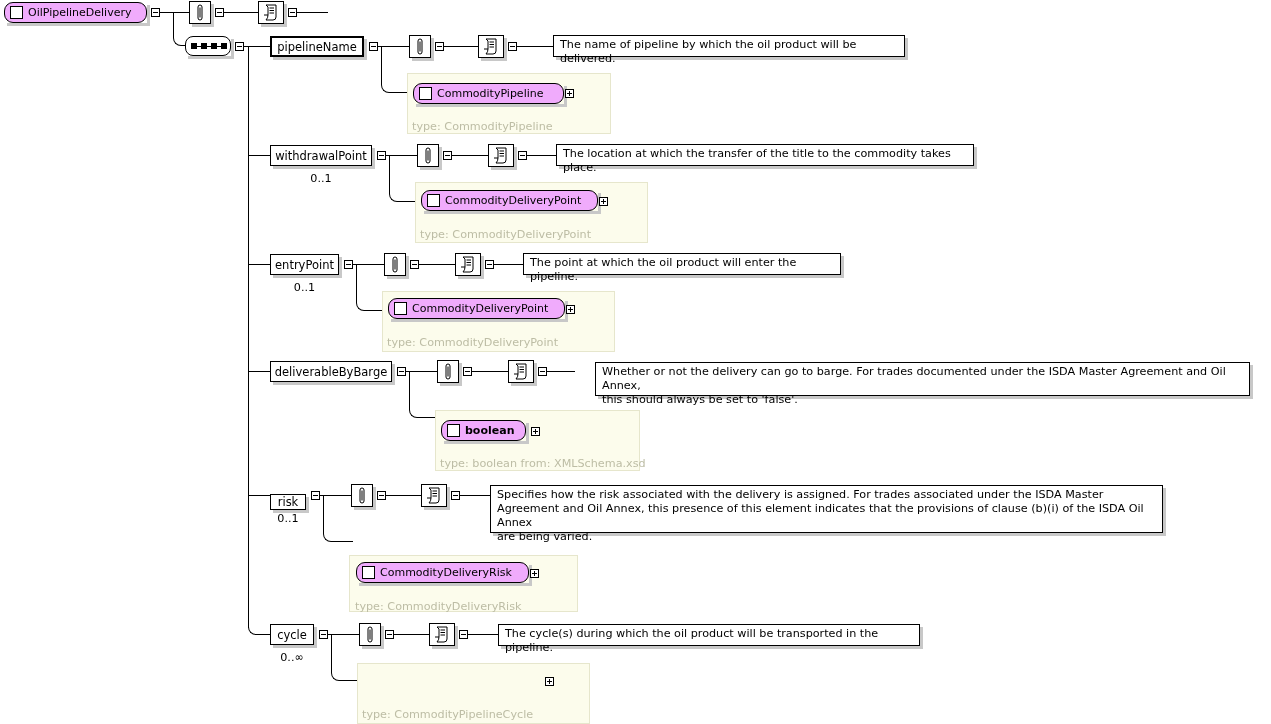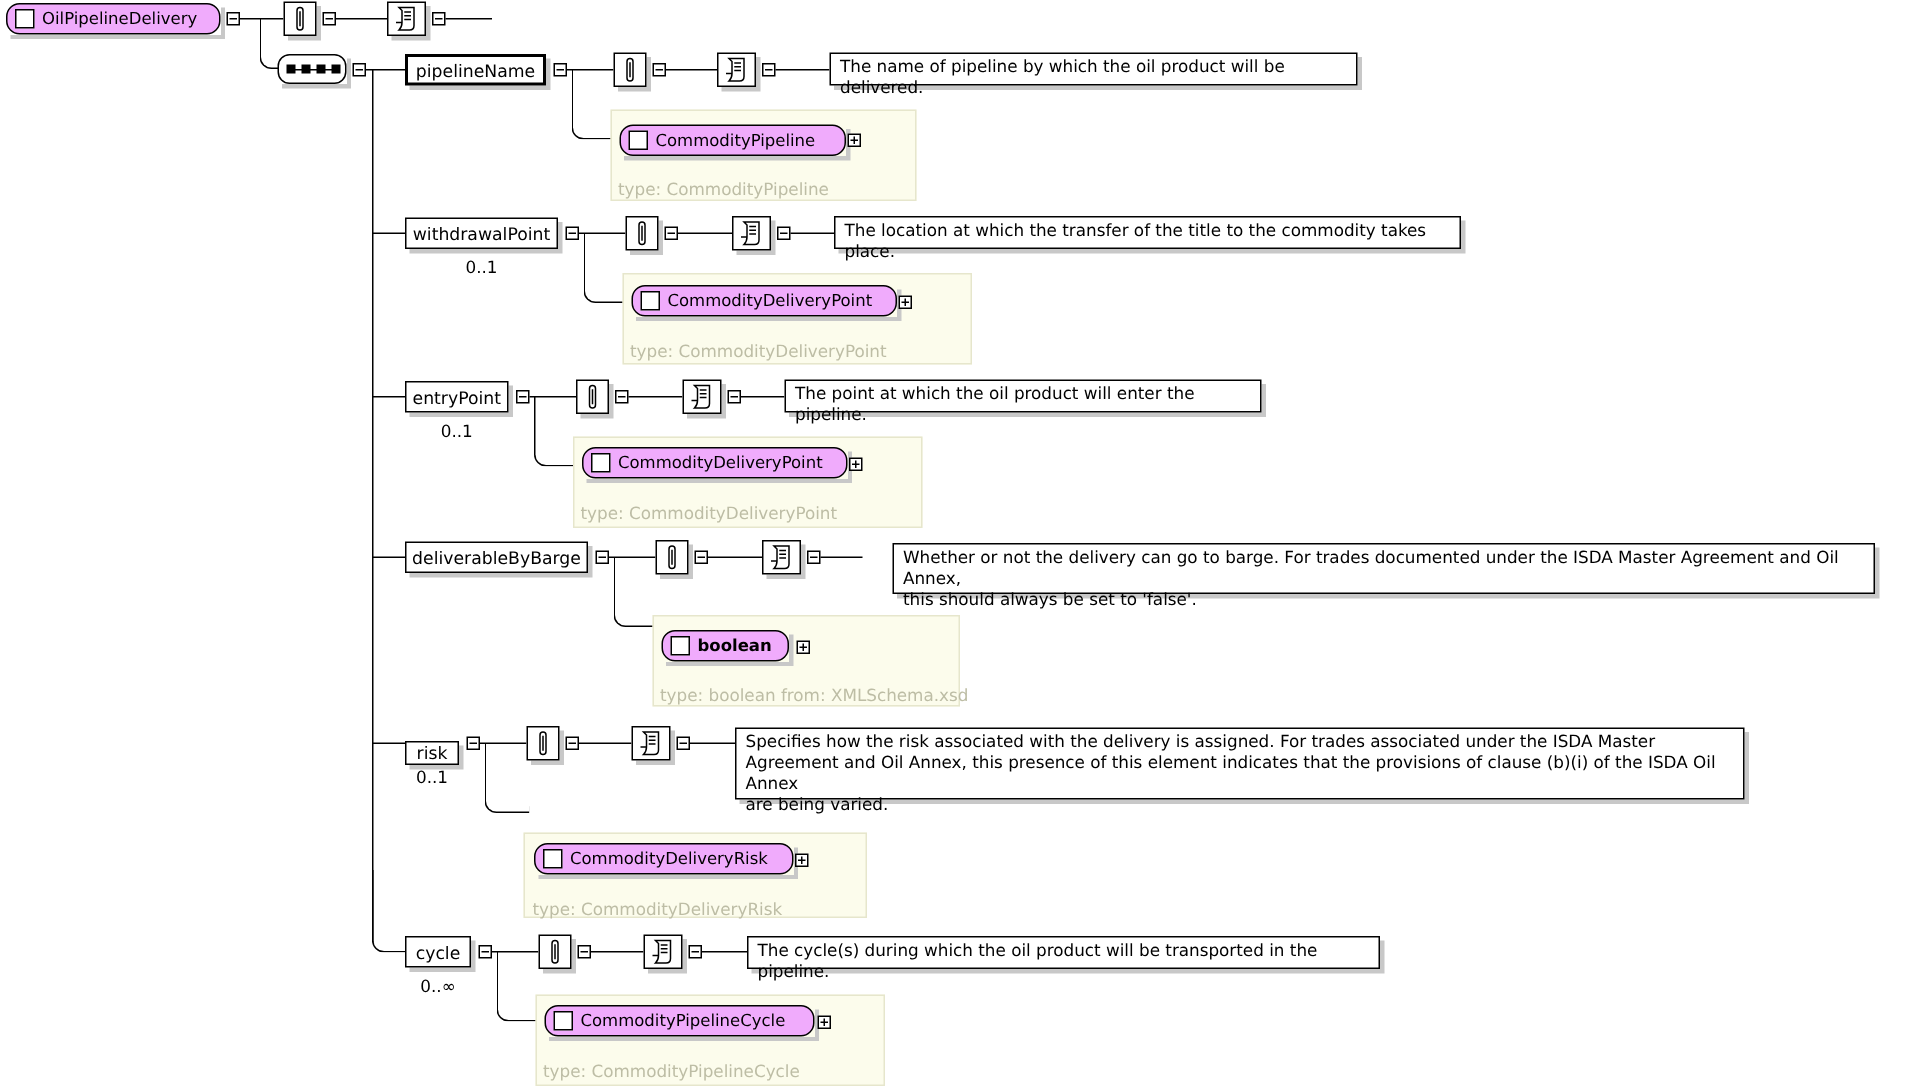--- a/index.html
+++ b/index.html
@@ -383,22 +383,16 @@
       <line x1="6.5" y1="6.5" x2="11" y2="6.5" stroke="#000" stroke-width="1"></line>
       <line x1="6.5" y1="9" x2="11" y2="9" stroke="#000" stroke-width="1"></line>
       <path d="M1 11 L5 11" stroke="#000" stroke-width="1"></path>
     </svg>
   </div>
   <div class="tgl" style="left:459px;top:630px;"></div>
   <div class="ln lnh" style="left:468px;top:634px;width:30px;"></div>
   <div class="docbox sh" style="left:498px;top:624px;width:422px;height:22px;">The cycle(s) during which the oil product will be transported in the pipeline.</div>
 
   <div class="typebox" style="left:357px;top:663px;width:233px;height:61px;"></div>
-  <div class="oct-wrap sh" style="left:363px;top:670px;width:180px;height:21px;">
-    <div class="oct-inner">
-      <span class="glyph-sq"></span>
-      <span>CommodityPipelineCycle</span>
-    </div>
-  </div>
   <div class="tgl plus" style="left:545px;top:677px;"></div>
   <div class="typelabel" style="left:362px;top:708px;">type: CommodityPipelineCycle</div>
 
 </div>
 
 </body></html>

